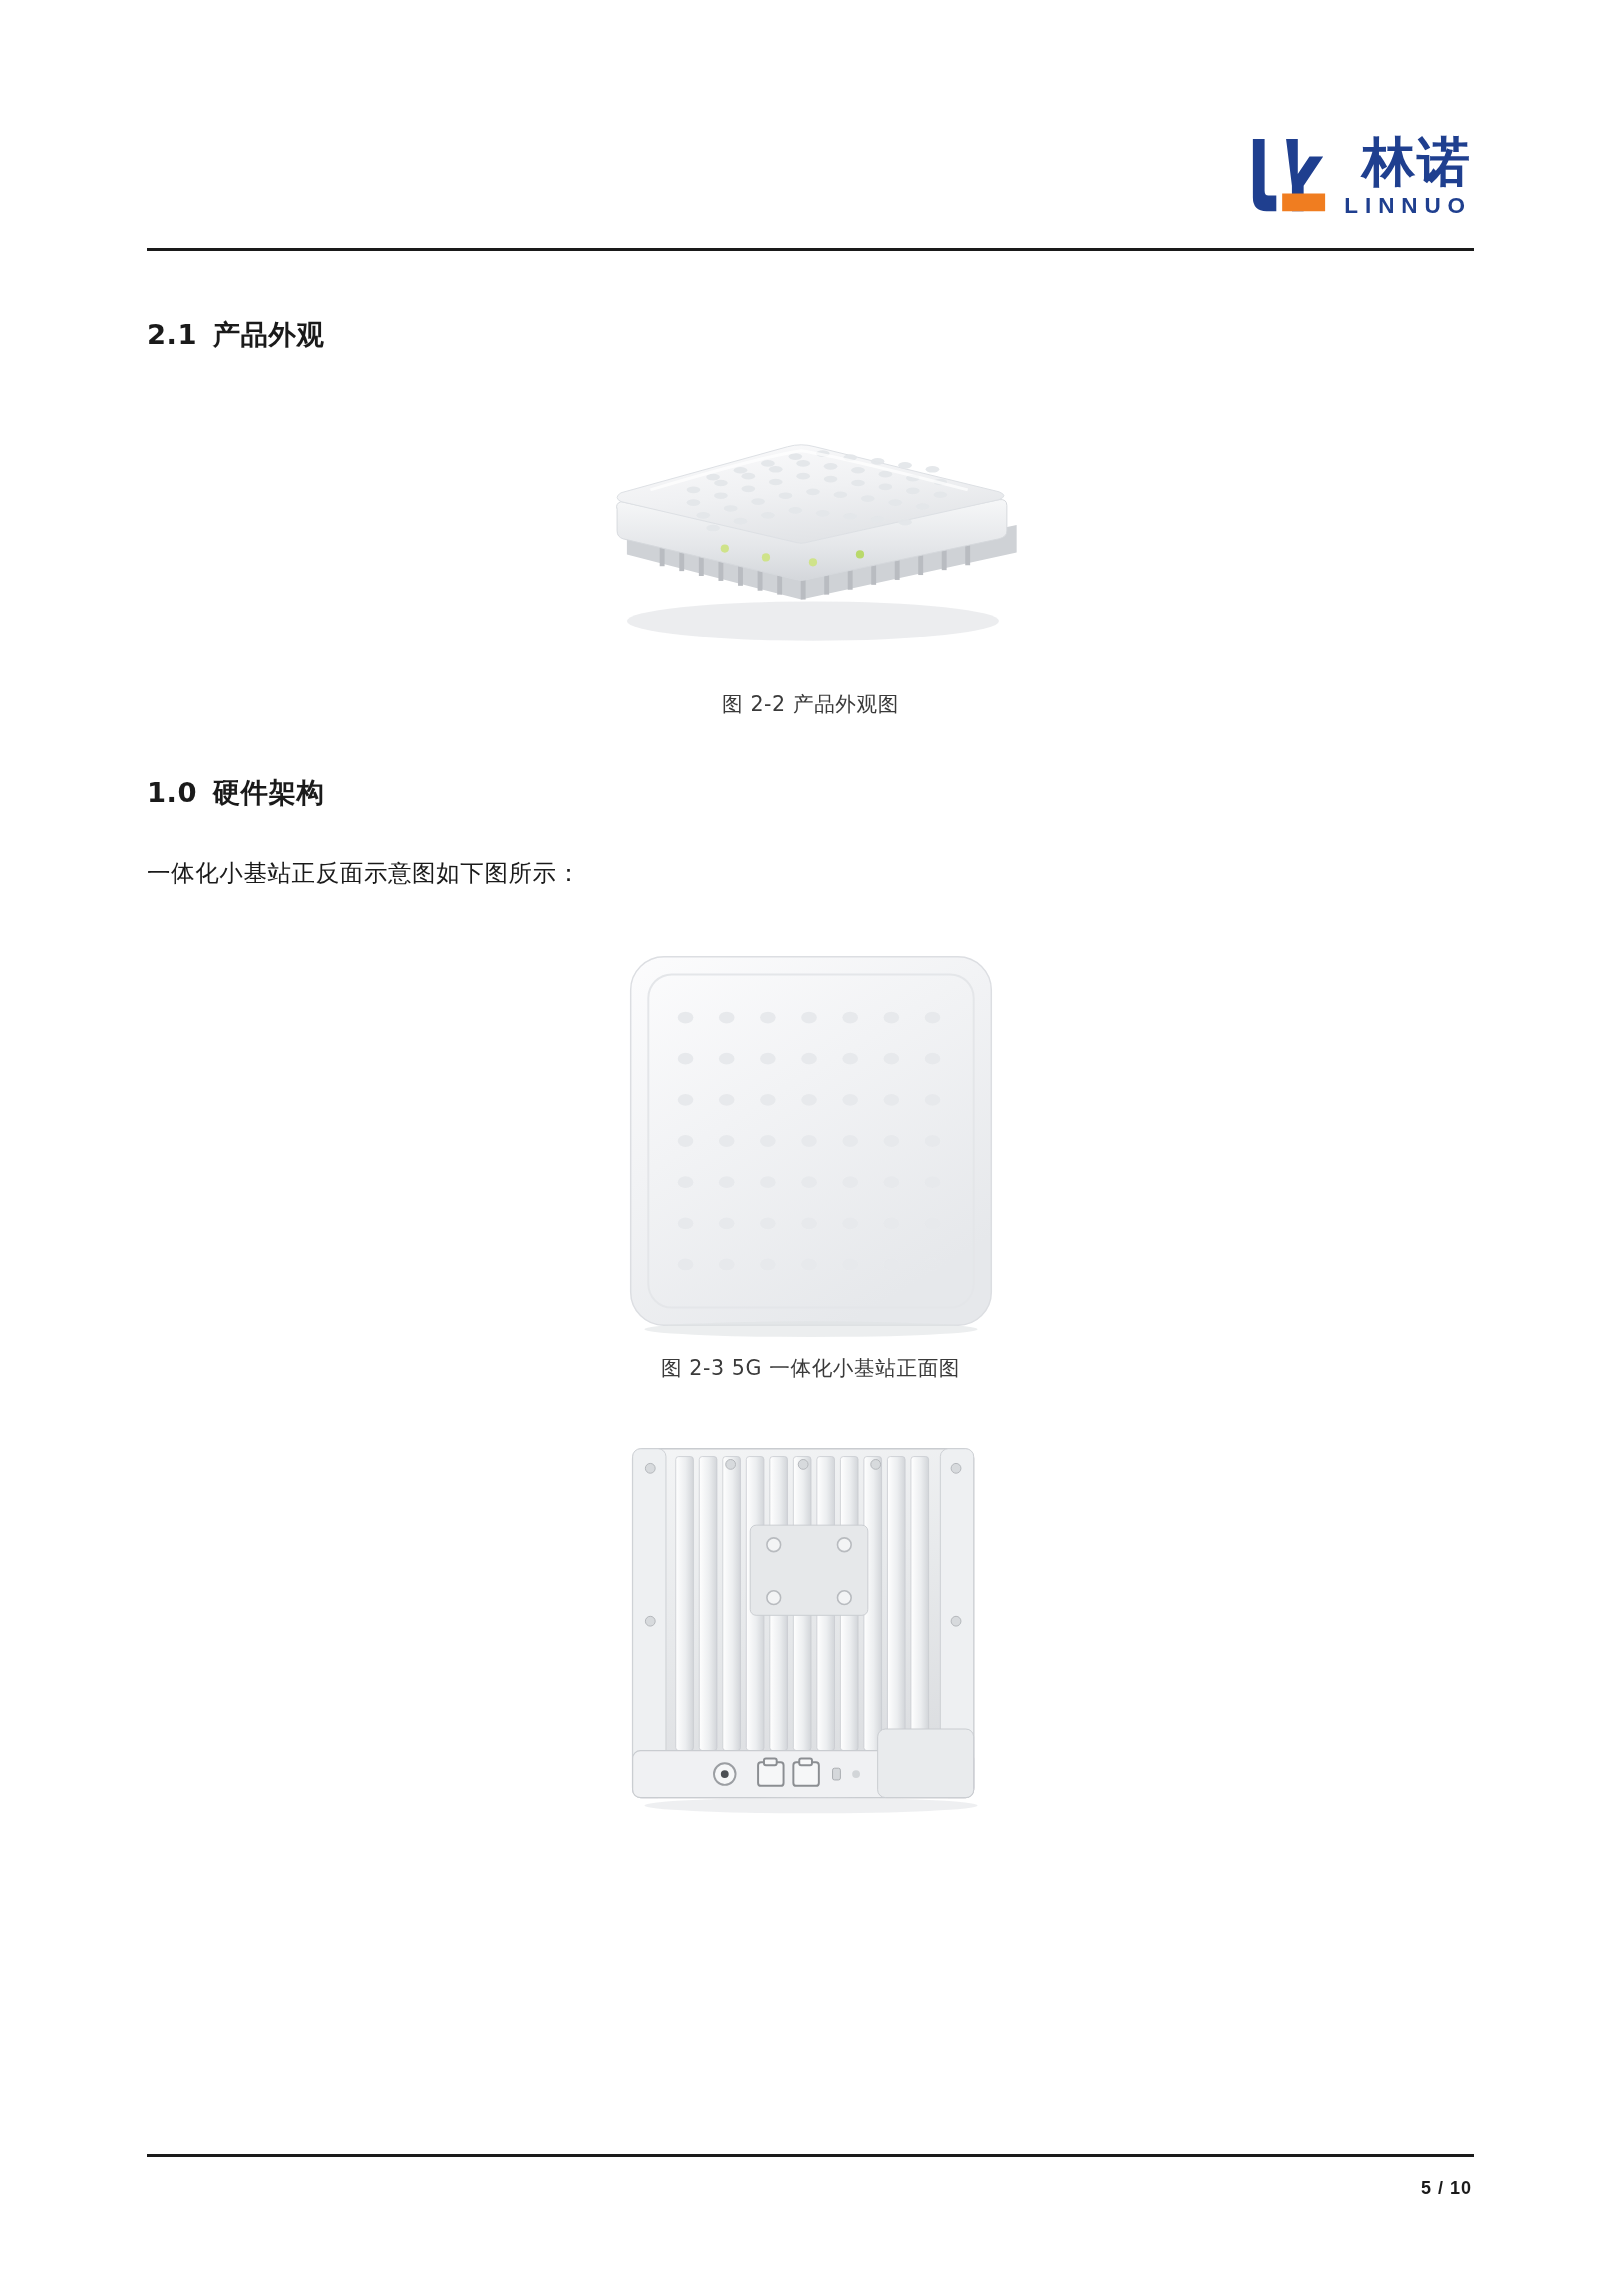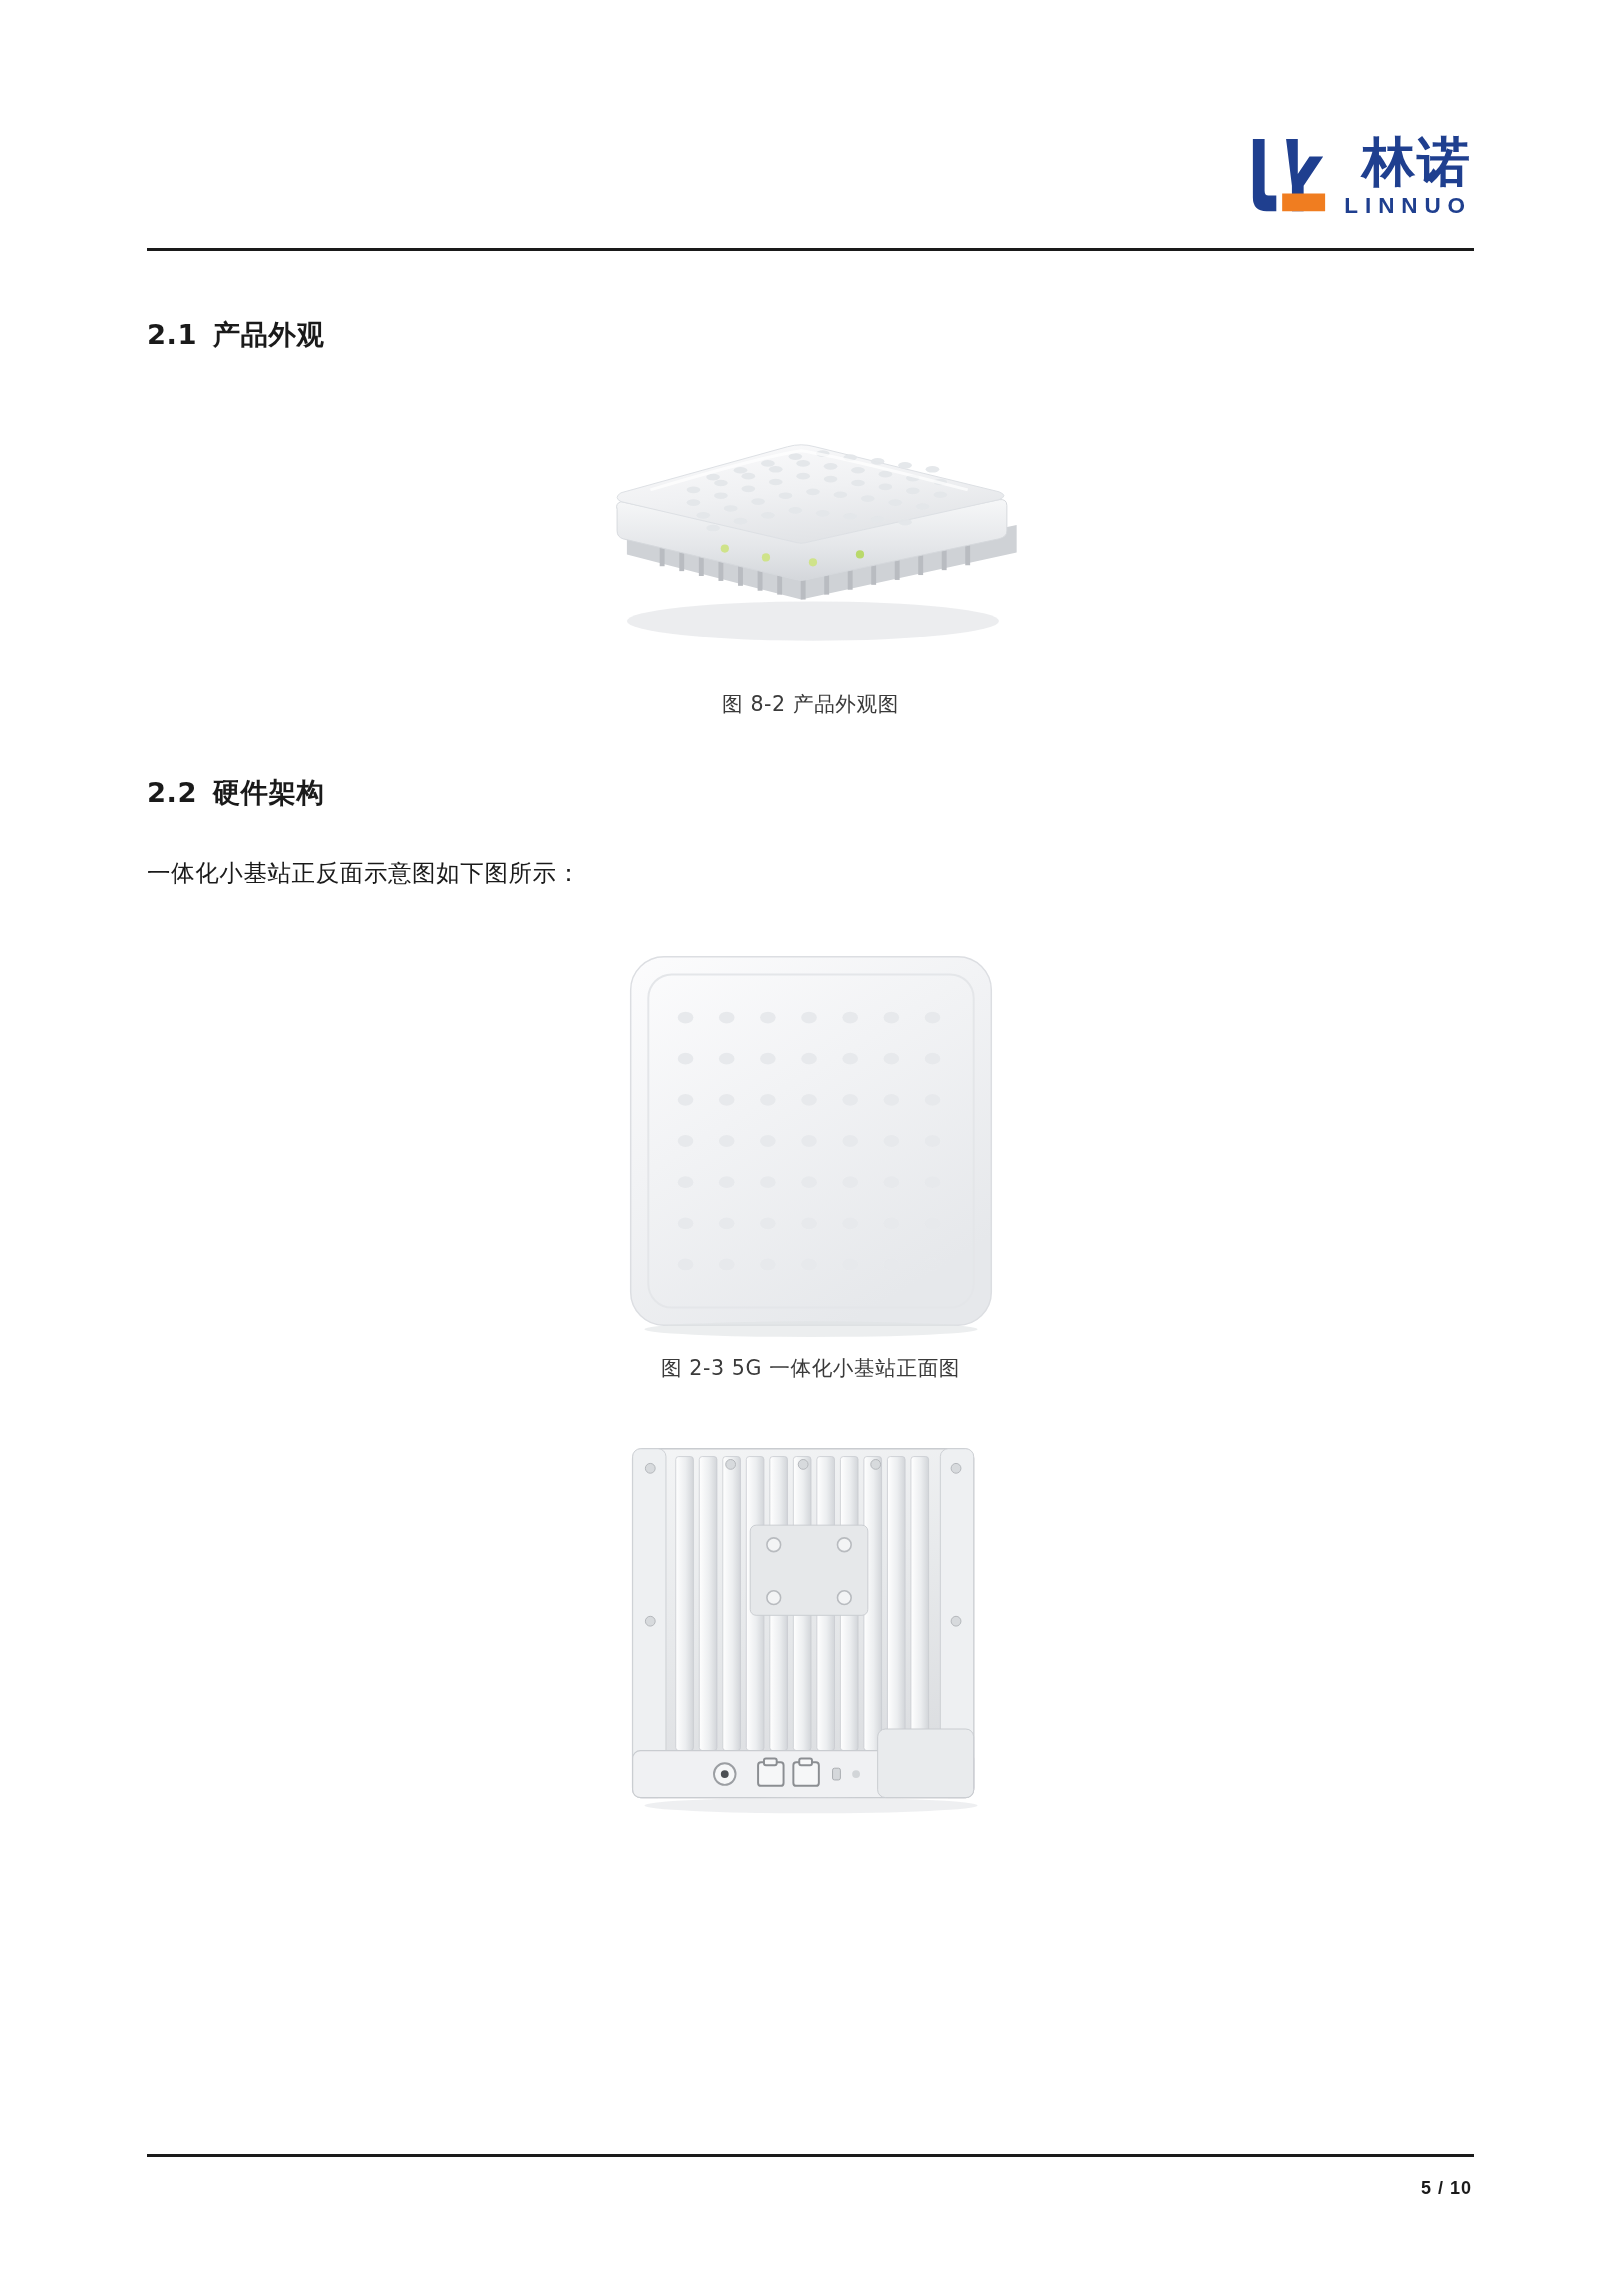--- a/index.html
+++ b/index.html
@@ -278,25 +278,25 @@
                 <ellipse cx="300" cy="84" rx="7" ry="3.4"></ellipse>
               <ellipse cx="328" cy="88" rx="7" ry="3.4"></ellipse>
                 <ellipse cx="356" cy="92" rx="7" ry="3.4"></ellipse>
               <ellipse cx="384" cy="96" rx="7" ry="3.4"></ellipse>
             </g>
           </g>
 
           <path d="M96 104 Q210 70 250 64 Q290 70 420 104" fill="none" stroke="#ffffff" stroke-width="3" opacity="0.7"></path>
         </svg>
       </div>
-      <div class="figure-caption">图 8-2  产品外观图</div>
+      <div class="figure-caption">图 2-2  产品外观图</div>
     </div>
 
     <h2 class="section-title" style="margin-top:57px">
-      <span class="num">2.2</span><span>硬件架构</span>
+      <span class="num">1.0</span><span>硬件架构</span>
     </h2>
 
     <p class="body-text">一体化小基站正反面示意图如下图所示：</p>
 
     <div class="figure">
       <div class="fig23-wrap">
         <svg width="392" height="392" viewBox="0 0 400 400" xmlns="http://www.w3.org/2000/svg">
           <defs>
             <linearGradient id="frontPanel" x1="0" y1="0" x2="0.6" y2="1">
               <stop offset="0%" stop-color="#fcfcfd"></stop>

